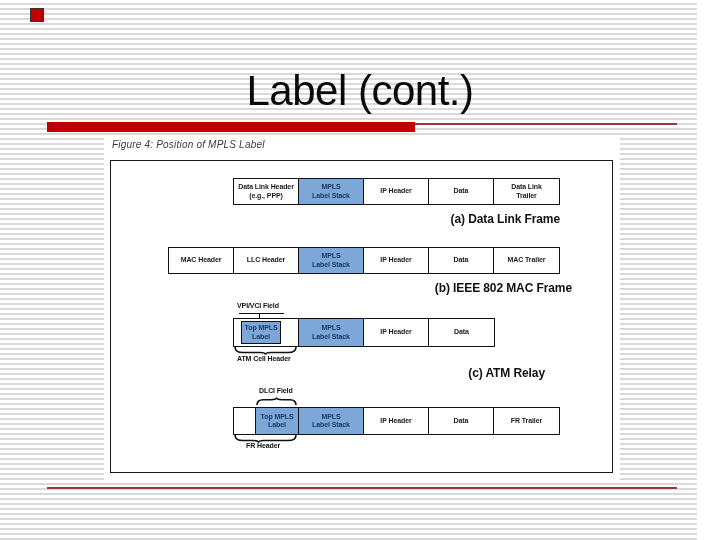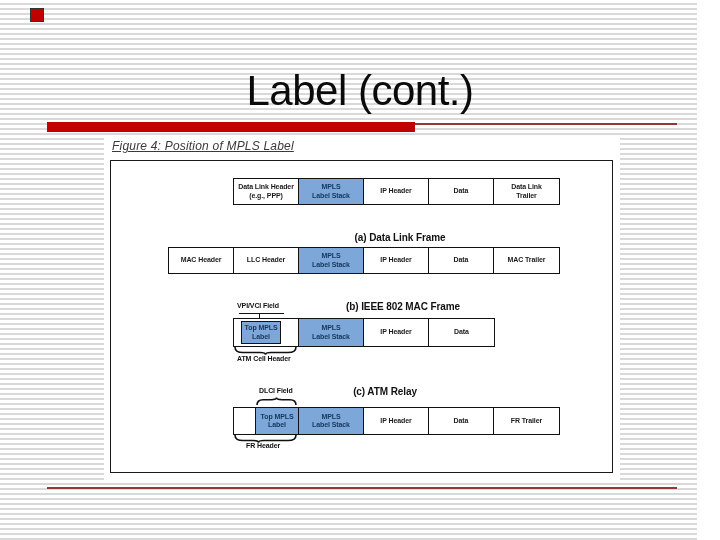--- a/index.html
+++ b/index.html
@@ -8,33 +8,33 @@
     background:repeating-linear-gradient(to bottom,#ffffff 0px,#ffffff 3.4px,#d9d9d9 3.4px,#d9d9d9 5px);
     font-family:"Liberation Sans",sans-serif;
   }
   .corner-square{position:absolute;left:30px;top:8px;width:14px;height:14px;background:#c00000;border:1.5px solid #333;box-sizing:border-box;}
   .title{position:absolute;left:0;top:68px;width:720px;margin:0;text-align:center;
     font-size:42px;font-weight:400;color:#0a0a0a;letter-spacing:-0.5px;line-height:1.1;}
   .rule-thin{position:absolute;left:47px;top:123px;width:630px;height:1.5px;background:#953735;}
   .rule-thick{position:absolute;left:47px;top:122px;width:368px;height:10px;background:#c00000;}
   .footer-rule{position:absolute;left:47px;top:487px;width:630px;height:1.5px;background:#953735;}
   .figure-panel{position:absolute;left:104px;top:136px;width:516px;height:344px;background:#ffffff;}
-  .fig-caption{position:absolute;left:112px;top:139px;font-style:italic;font-size:12px;color:#3a3a3a;letter-spacing:0.2px;text-decoration:underline;}
+  .fig-caption{position:absolute;left:112px;top:139px;font-style:italic;font-size:10px;color:#3a3a3a;letter-spacing:0.2px;}
   .fig-box{position:absolute;left:110px;top:160px;width:503px;height:313px;border:1.5px solid #1a1a1a;box-sizing:border-box;background:#fff;}
   .frow{position:absolute;display:inline-flex;align-items:stretch;border:1.5px solid #111;background:#fff;}
   .cell{display:flex;align-items:center;justify-content:center;text-align:center;
     font-size:7px;font-weight:bold;line-height:1.18;color:#1a1a1a;white-space:pre-line;
     border-right:1.4px solid #111;box-sizing:border-box;letter-spacing:-0.1px;}
   .cell:last-child{border-right:none;}
   .cell.blue{background:#7da7d8;color:#15365c;}
   .inner-blue{position:absolute;left:7px;top:2px;width:40px;bottom:2px;background:#7da7d8;border:1.4px solid #111;box-sizing:border-box;
     display:flex;align-items:center;justify-content:center;text-align:center;
     font-size:7px;font-weight:bold;line-height:1.18;color:#15365c;white-space:pre-line;}
   .seg-rel{position:relative;}
-  .row-label{position:absolute;font-size:10px;font-weight:bold;color:#111;text-align:center;letter-spacing:-0.1px;margin-top:20px;}
+  .row-label{position:absolute;font-size:12px;font-weight:bold;color:#111;text-align:right;letter-spacing:-0.1px;}
   .small-label{position:absolute;font-size:7px;font-weight:bold;color:#111;white-space:nowrap;letter-spacing:-0.1px;}
   .brace{position:absolute;}
   .hline{position:absolute;background:#111;}
   .vline{position:absolute;background:#111;}
 </style>
 </head>
 <body>
 
 <div class="slide">
 
@@ -62,21 +62,21 @@
 
   <div class="frow" style="left:168px;top:247px;height:25px;">
     <div class="cell" style="width:65px;">MAC Header</div>
     <div class="cell" style="width:65px;">LLC Header</div>
     <div class="cell blue" style="width:65px;">MPLS
 Label Stack</div>
     <div class="cell" style="width:65px;">IP Header</div>
     <div class="cell" style="width:65px;">Data</div>
     <div class="cell" style="width:65px;">MAC Trailer</div>
   </div>
-  <div class="row-label" style="left:243px;top:281px;width:320px;">(b) IEEE 802 MAC Frame</div>
+  <div class="row-label" style="left:252px;top:281px;width:320px;">(b) IEEE 802 MAC Frame</div>
 
   <div class="small-label" style="left:237px;top:302px;">VPI/VCI Field</div>
   <div class="hline" style="left:239px;top:313px;width:45px;height:1.3px;"></div>
   <div class="vline" style="left:259px;top:313px;width:1.3px;height:6px;"></div>
 
   <div class="frow" style="left:233px;top:318px;height:27px;">
     <div class="cell seg-rel" style="width:65px;">
       <div class="inner-blue">Top MPLS
 Label</div>
     </div>

